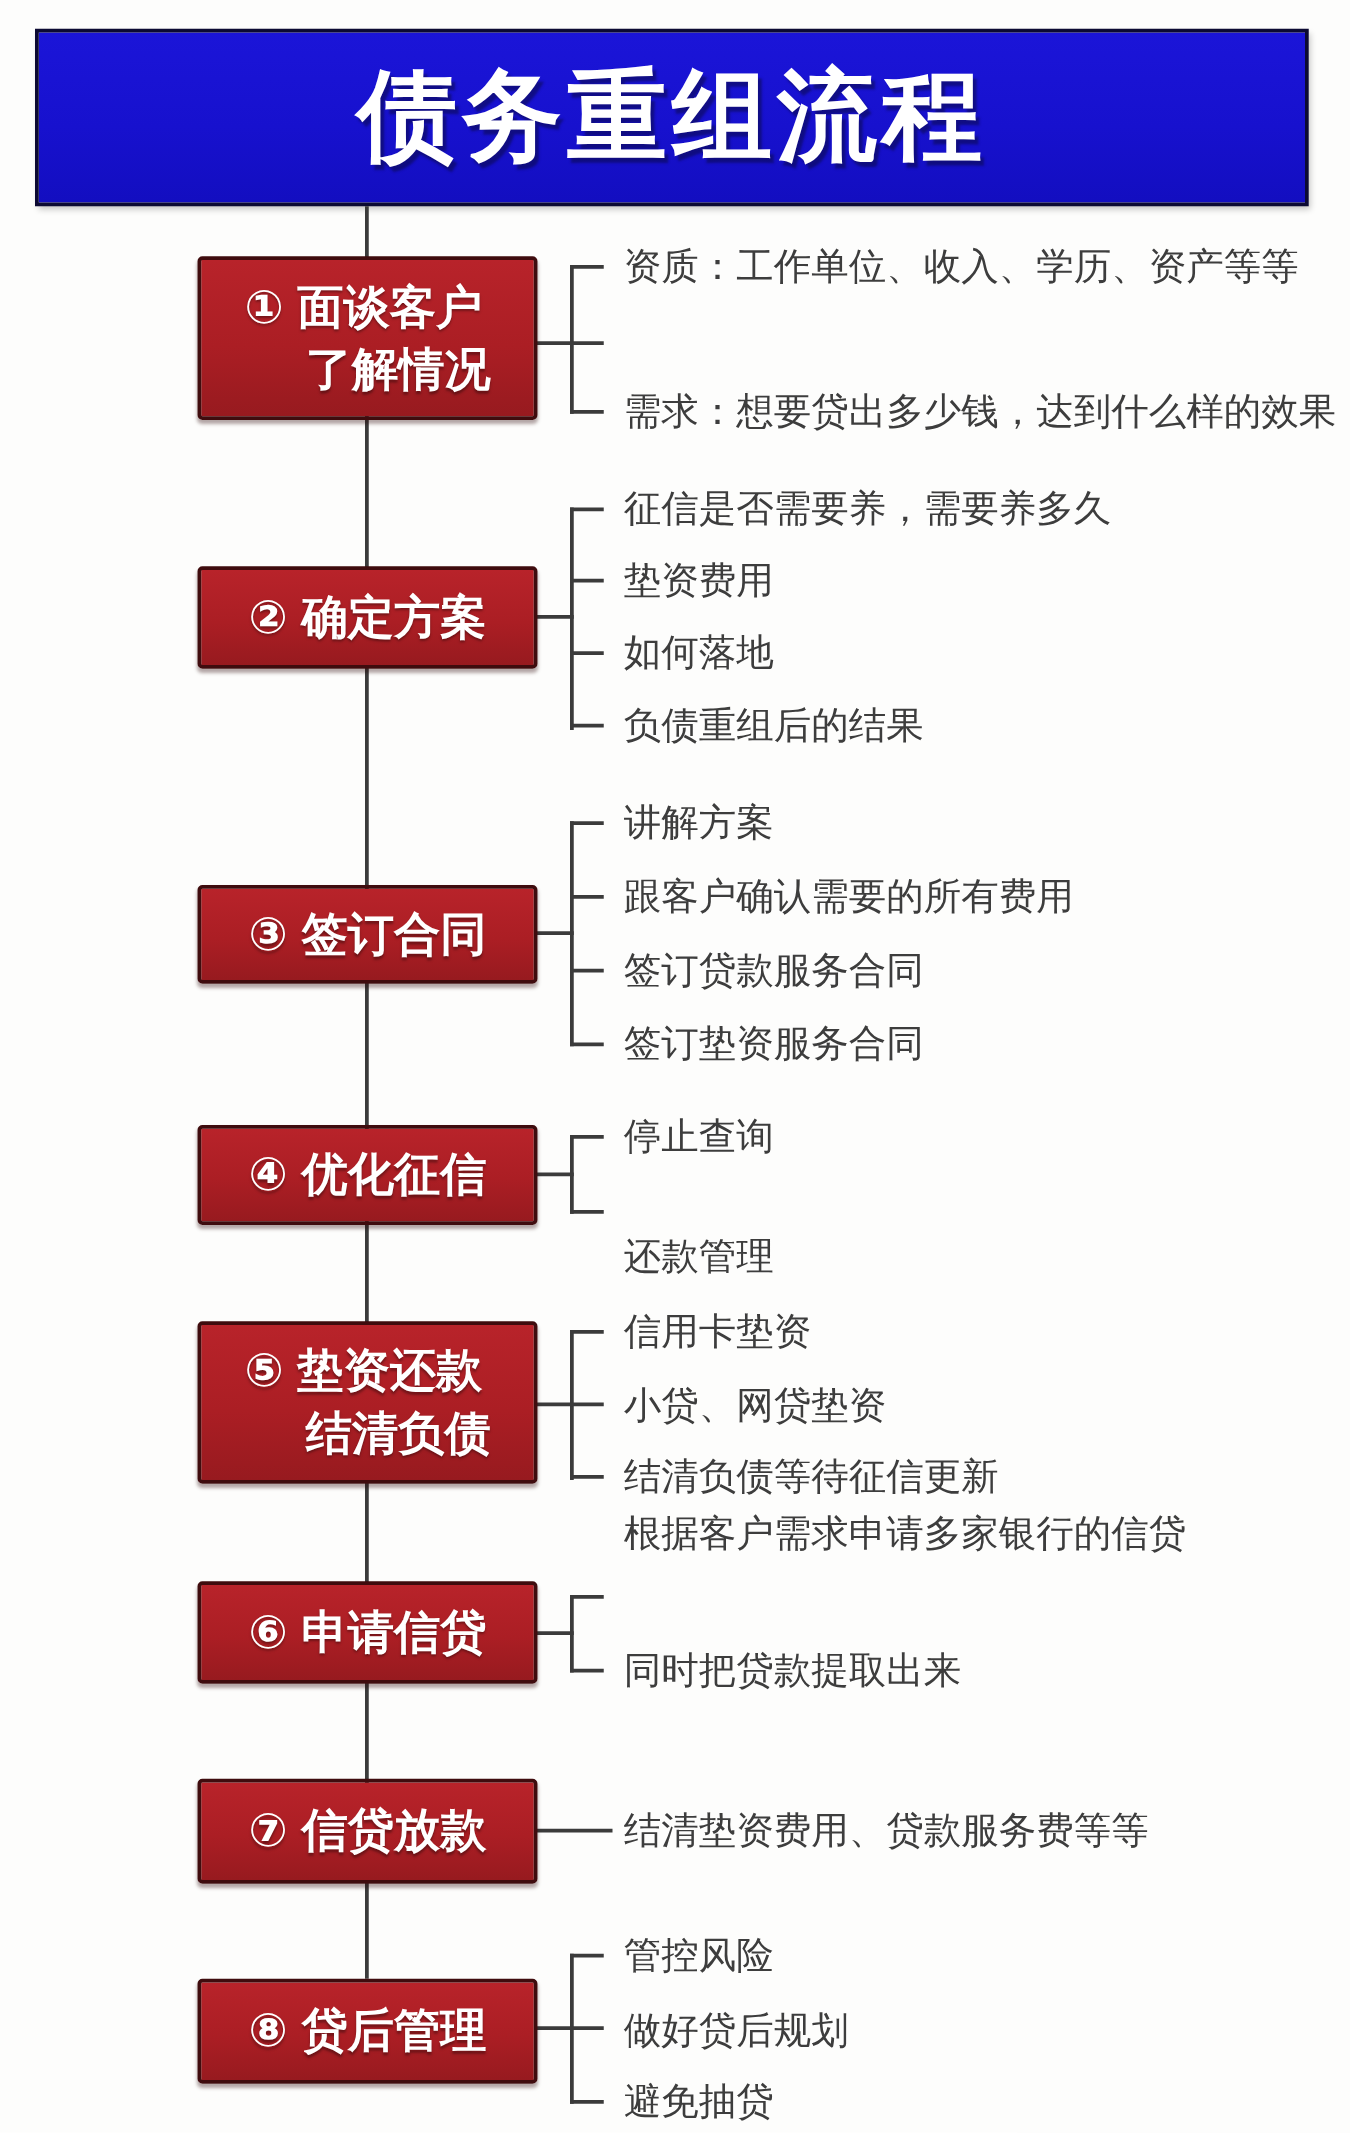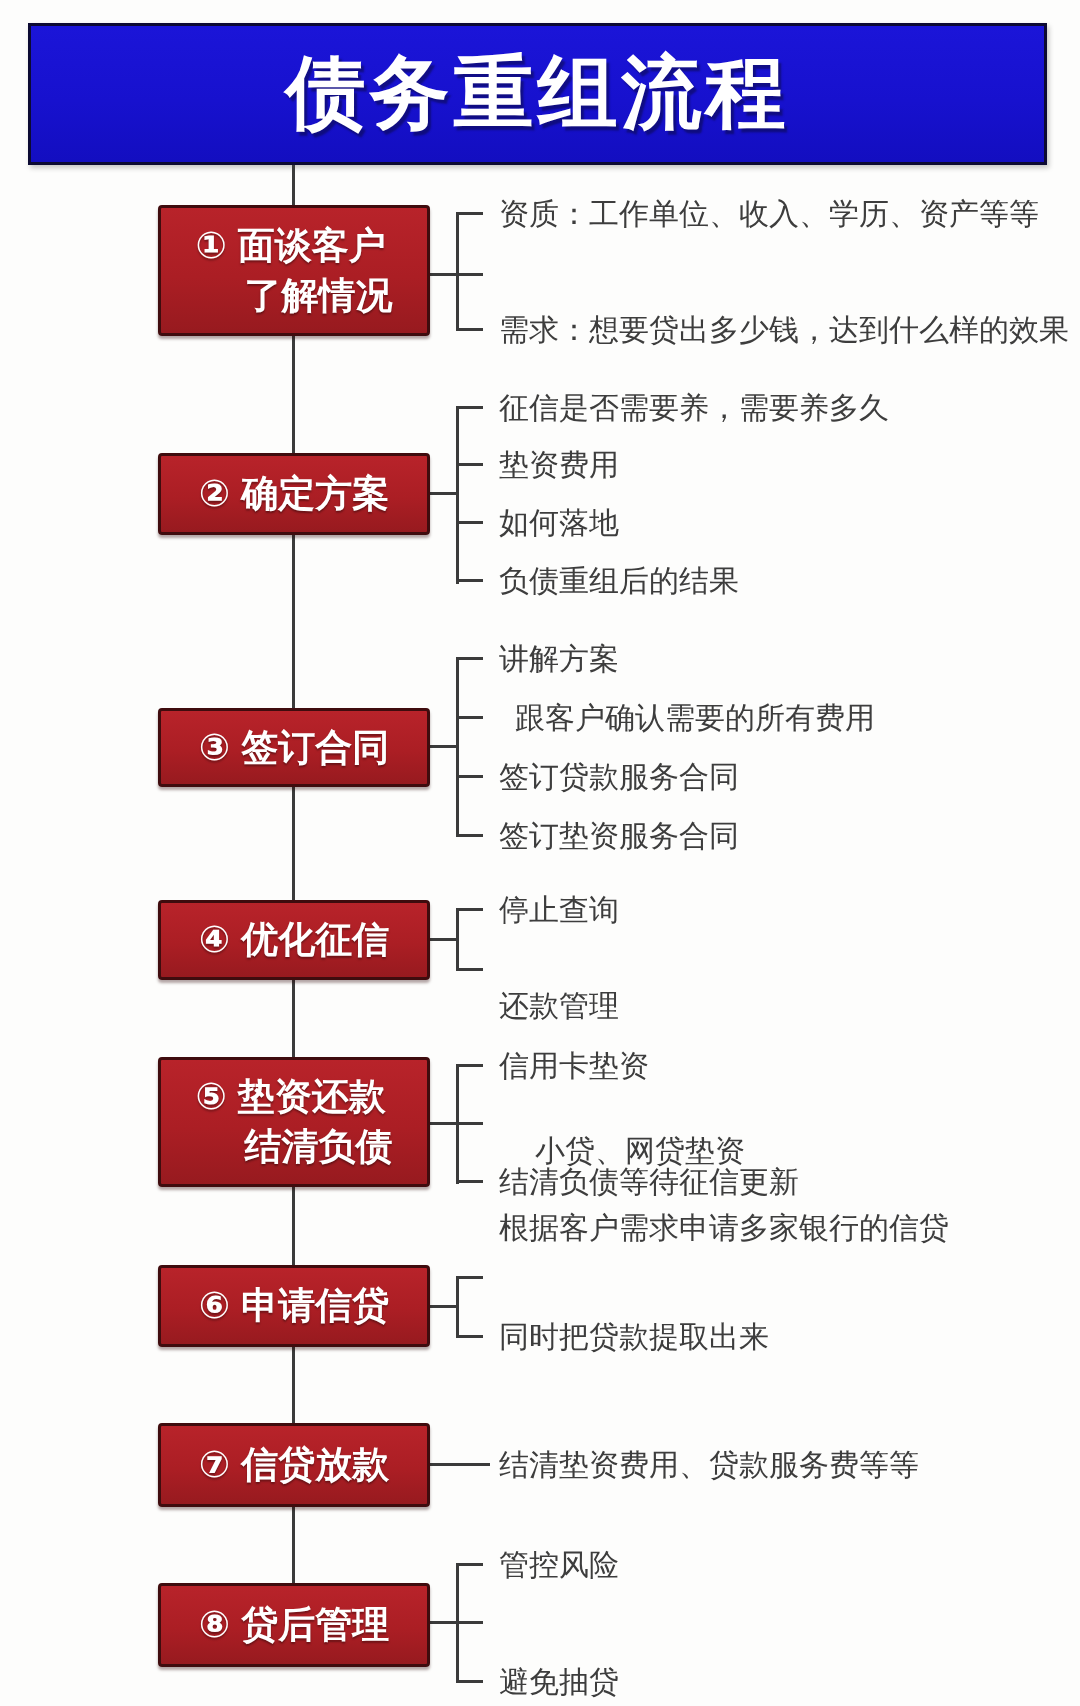--- a/index.html
+++ b/index.html
@@ -103,21 +103,21 @@
 
     </div>
   </div>
   <div class="hline" style="left:428px;top:745px;width:31px;"></div>
   <div class="vline" style="left:456px;top:657px;height:180px;"></div>
   <div class="hline" style="left:456px;top:657px;width:27px;"></div>
   <div class="hline" style="left:456px;top:716px;width:27px;"></div>
   <div class="hline" style="left:456px;top:775px;width:27px;"></div>
   <div class="hline" style="left:456px;top:834px;width:27px;"></div>
   <div class="item" style="top:637px;">讲解方案</div>
-  <div class="item" style="top:696px;margin-left:16px;">跟客户确认需要的所有费用</div>
+  <div class="item" style="top:696px;">跟客户确认需要的所有费用</div>
   <div class="item" style="top:755px;">签订贷款服务合同</div>
   <div class="item" style="top:814px;">签订垫资服务合同</div>
 
   <div class="box" style="top:900px;height:80px;">
     <div class="box-label">
       <div class="l1">
           <span class="num">④</span>
           <span>优化征信</span>
         </div>
 
@@ -137,21 +137,21 @@
           <span>垫资还款</span>
         </div>
       <div class="l2">结清负债</div>
     </div>
   </div>
   <div class="vline" style="left:456px;top:1064px;height:120px;"></div>
   <div class="hline" style="left:456px;top:1064px;width:27px;"></div>
   <div class="hline" style="left:428px;top:1122px;width:55px;"></div>
   <div class="hline" style="left:456px;top:1180px;width:27px;"></div>
   <div class="item" style="top:1044px;">信用卡垫资</div>
-  <div class="item" style="top:1129px;margin-left:36px;">小贷、网贷垫资</div>
+  <div class="item" style="top:1103px;">小贷、网贷垫资</div>
   <div class="item" style="top:1160px;">结清负债等待征信更新</div>
 
   <div class="box" style="top:1265px;height:82px;">
     <div class="box-label">
       <div class="l1">
           <span class="num">⑥</span>
           <span>申请信贷</span>
         </div>
 
     </div>
@@ -182,15 +182,16 @@
           <span>贷后管理</span>
         </div>
 
     </div>
   </div>
   <div class="vline" style="left:456px;top:1563px;height:120px;"></div>
   <div class="hline" style="left:456px;top:1563px;width:27px;"></div>
   <div class="hline" style="left:428px;top:1621px;width:55px;"></div>
   <div class="hline" style="left:456px;top:1680px;width:27px;"></div>
   <div class="item" style="top:1543px;">管控风险</div>
+  <div class="item" style="top:1603px;">做好贷后规划</div>
   <div class="item" style="top:1660px;">避免抽贷</div>
 
 </div>
 
 </body></html>

